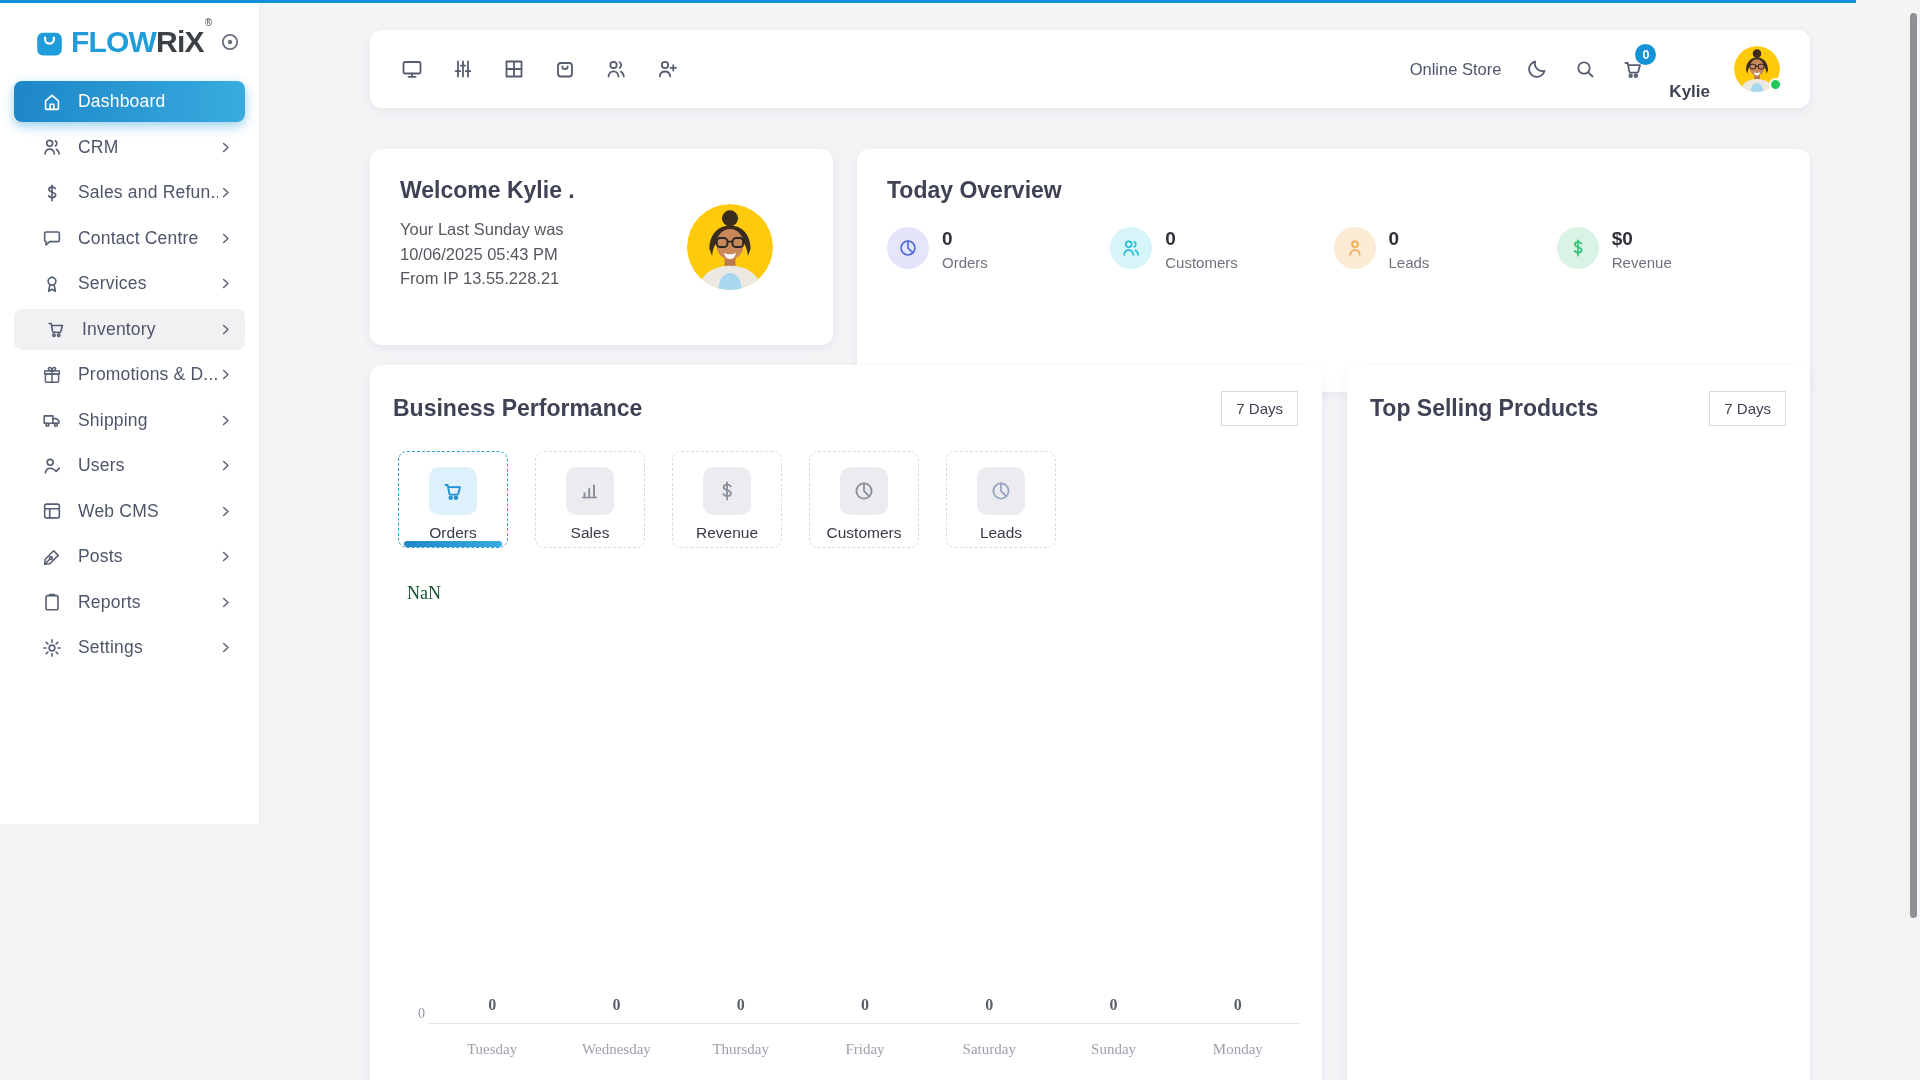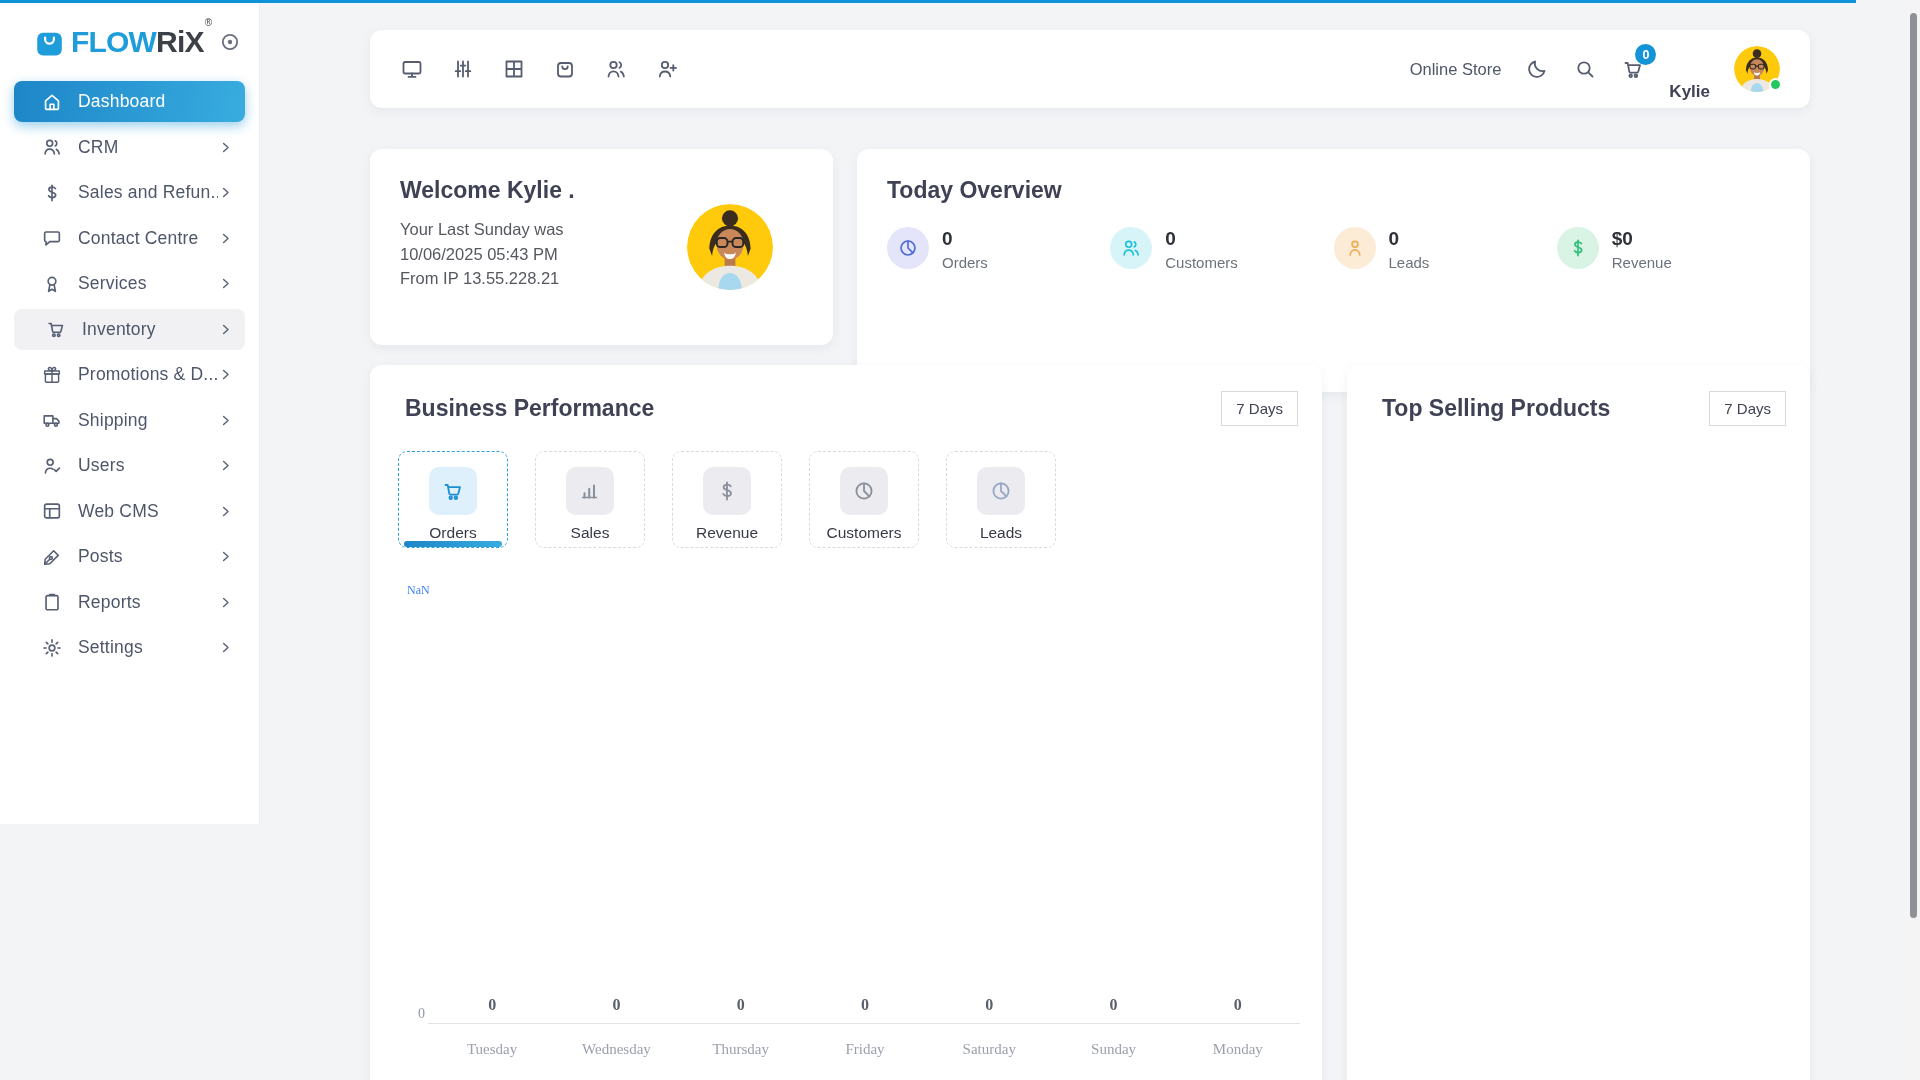--- a/index.html
+++ b/index.html
@@ -68,35 +68,35 @@
   .stat-ic svg { width:22px; height:22px; }
   .ic-orders { background:#e4e4fb; color:#4f6bd8; }
   .ic-customers { background:#d7f4f9; color:#1fc0da; }
   .ic-leads { background:#fcebd5; color:#f2a950; }
   .ic-revenue { background:#d9f3e5; color:#2fbf77; }
   .stat-val { font-size:19px; font-weight:700; color:#2e3138; margin-top:1px; }
   .stat-label { font-size:15px; color:#6c737e; margin-top:4px; }
 
   
   .perf { left:110px; top:365px; width:952px; height:760px; }
-  .card-head { display:flex; justify-content:space-between; align-items:center; padding:26px 24px 0 23px;margin-left:12px; }
+  .card-head { display:flex; justify-content:space-between; align-items:center; padding:26px 24px 0 23px; }
   .range-btn { border:1px solid #d7d9df; border-radius:0; background:#fff; padding:8px 14px; font-size:15px; color:#3f4254; cursor:pointer; font-family:"Liberation Sans",sans-serif; }
   .tabs { display:flex; gap:27px; margin:25px 0 0 28px; }
   .tab { position:relative; width:110px; height:97px; border:1.5px dashed #d9dade; border-radius:9px; text-align:center; cursor:pointer; background:#fff; }
   .tab-tile { width:48px; height:48px; border-radius:10px; background:#ececf0; color:#8a8f9c; margin:15px auto 0; display:flex; align-items:center; justify-content:center; }
   .tab-tile svg { width:24px; height:24px; }
   .tab-label { font-size:15.5px; color:#383b47; margin-top:9px; }
   .tab.active { border-color:#2d9fdc; }
   .tab.active .tab-tile { background:#ddf0fb; color:#1d8fd2; }
   .tab-underline { display:none; }
   .tab.active .tab-underline { display:block; position:absolute; left:5px; right:5px; bottom:0; height:6px; border-radius:4px; background:linear-gradient(90deg,#1d86c8,#38acdf); }
   .tab.leads .tab-tile { color:#98a6c4; }
 
   .chart-serif { font-family:"Liberation Serif","DejaVu Serif",serif; }
-  .nan-label { position:absolute; left:37px; top:218px; font-size:12px; color:#3b82f6; }
+  .nan-label { position:absolute; left:37px; top:218px; font-size:18px; color:#14532d; }
   .zeros-row { position:absolute; left:60px; right:22px; top:631px; display:flex; }
   .zeros-row span { flex:1; text-align:center; font-size:16px; font-weight:700; color:#5a5f6b; }
   .y-zero { position:absolute; left:48px; top:641px; font-size:14px; color:#9298a4; }
   .axis-line { position:absolute; left:58px; right:22px; top:658px; border-top:1px solid #e3e4e8; }
   .days-row { position:absolute; left:60px; right:22px; top:676px; display:flex; }
   .days-row span { flex:1; text-align:center; font-size:15px; color:#9ba0ab; }
 
   
   .products { left:1087px; top:365px; width:463px; height:760px; }
 </style>

